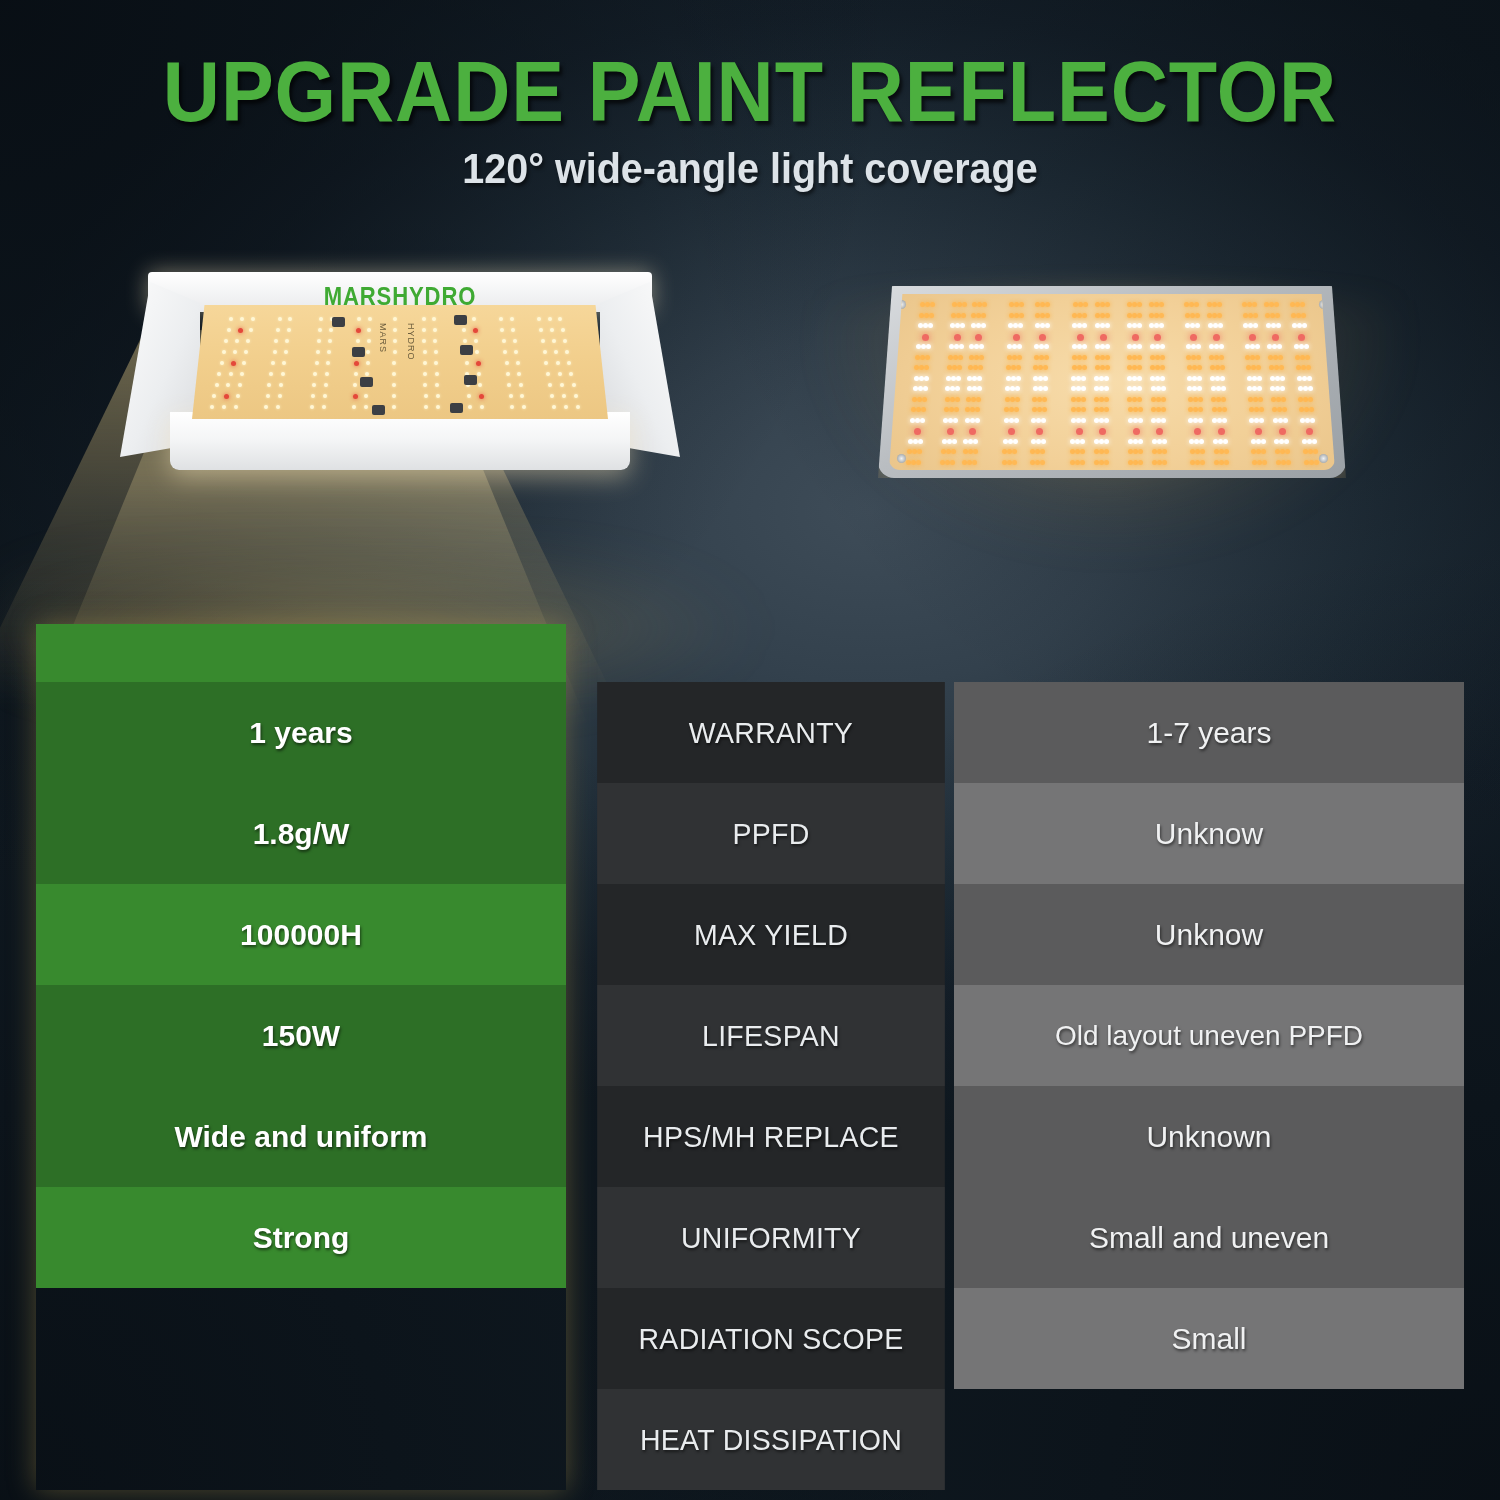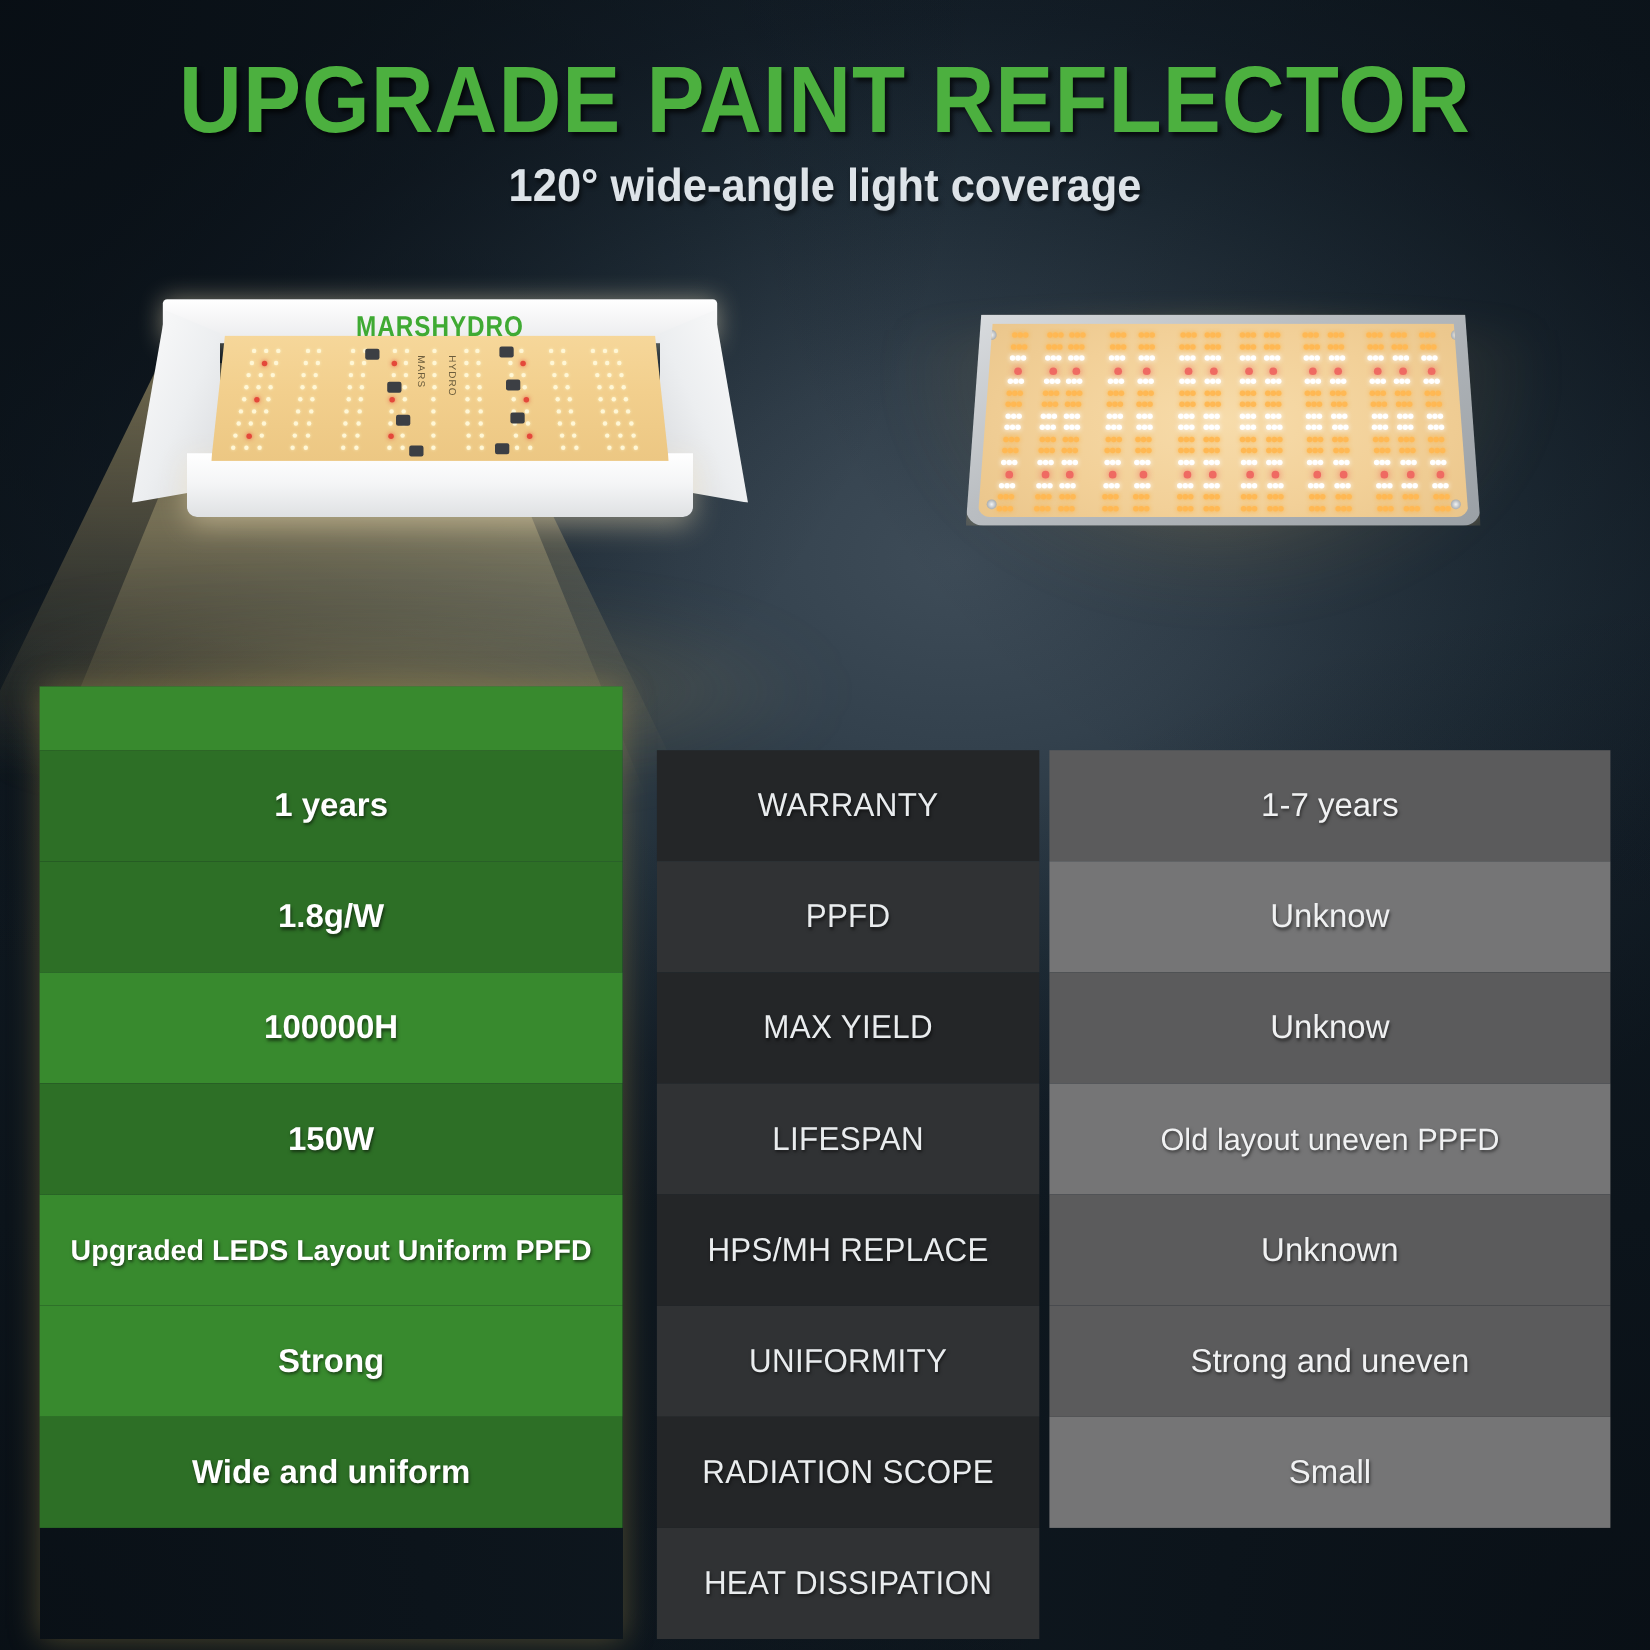--- a/index.html
+++ b/index.html
@@ -1077,23 +1077,22 @@
   </div>
 
   <div class="table">
 
     <div class="colGreen" id="colGreen">
       <div class="hdr g"></div>
     <div class="cell d">1 years</div>
         <div class="cell d">1.8g/W</div>
         <div class="cell l">100000H</div>
         <div class="cell d">150W</div>
-        <div class="cell l small">Upgraded LEDS Layout Uniform PPFD</div>
+        <div class="cell d">Wide and uniform</div>
         <div class="cell l">Strong</div>
-        <div class="cell d">Wide and uniform</div>
       </div>
 
     <div class="colMid" id="colMid">
       <div class="hdr m"></div>
     <div class="cell d">WARRANTY</div>
         <div class="cell l">PPFD</div>
         <div class="cell d">MAX YIELD</div>
         <div class="cell l">LIFESPAN</div>
         <div class="cell d">HPS/MH REPLACE</div>
         <div class="cell l">UNIFORMITY</div>
@@ -1101,19 +1100,19 @@
         <div class="cell l">HEAT DISSIPATION</div>
       </div>
 
     <div class="colRight" id="colRight">
       <div class="hdr r"></div>
     <div class="cell d">1-7 years</div>
         <div class="cell l">Unknow</div>
         <div class="cell d">Unknow</div>
         <div class="cell l small">Old layout uneven PPFD</div>
         <div class="cell d">Unknown</div>
-        <div class="cell d">Strong and uneven</div>
+        <div class="cell d">Small and uneven</div>
         <div class="cell l">Small</div>
       </div>
 
   </div>
 
 </div>
 
 </body></html>

